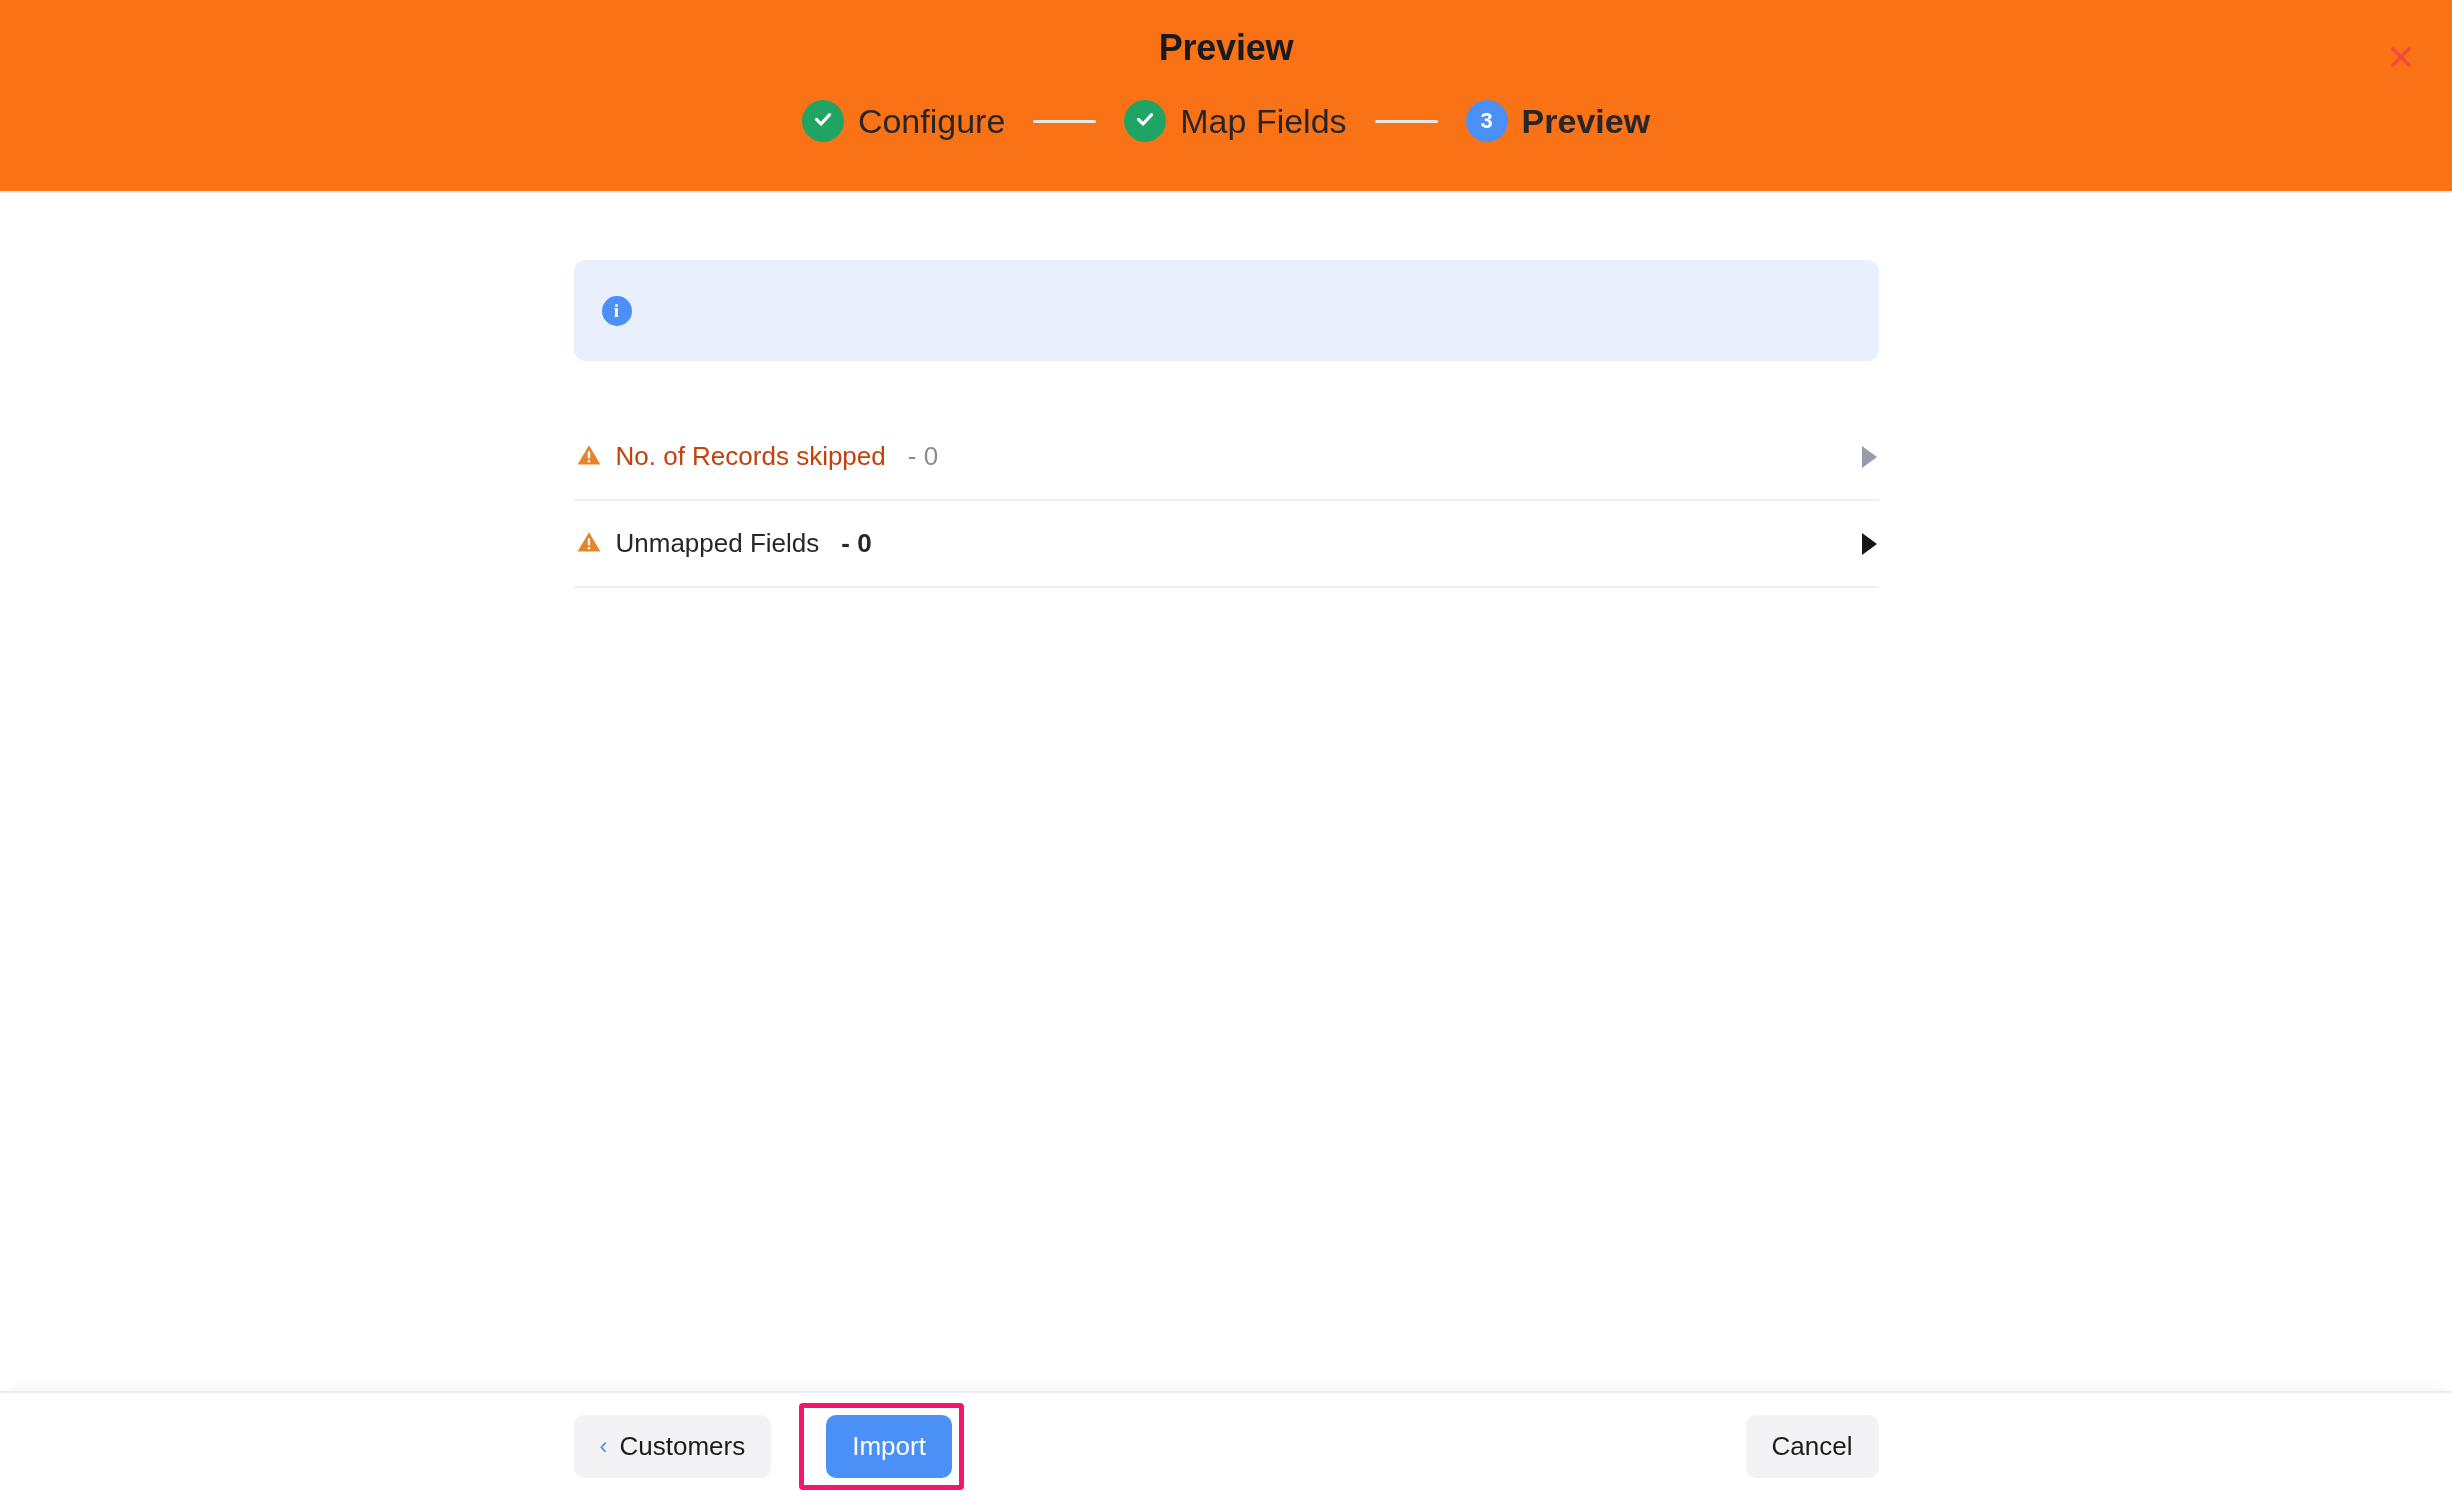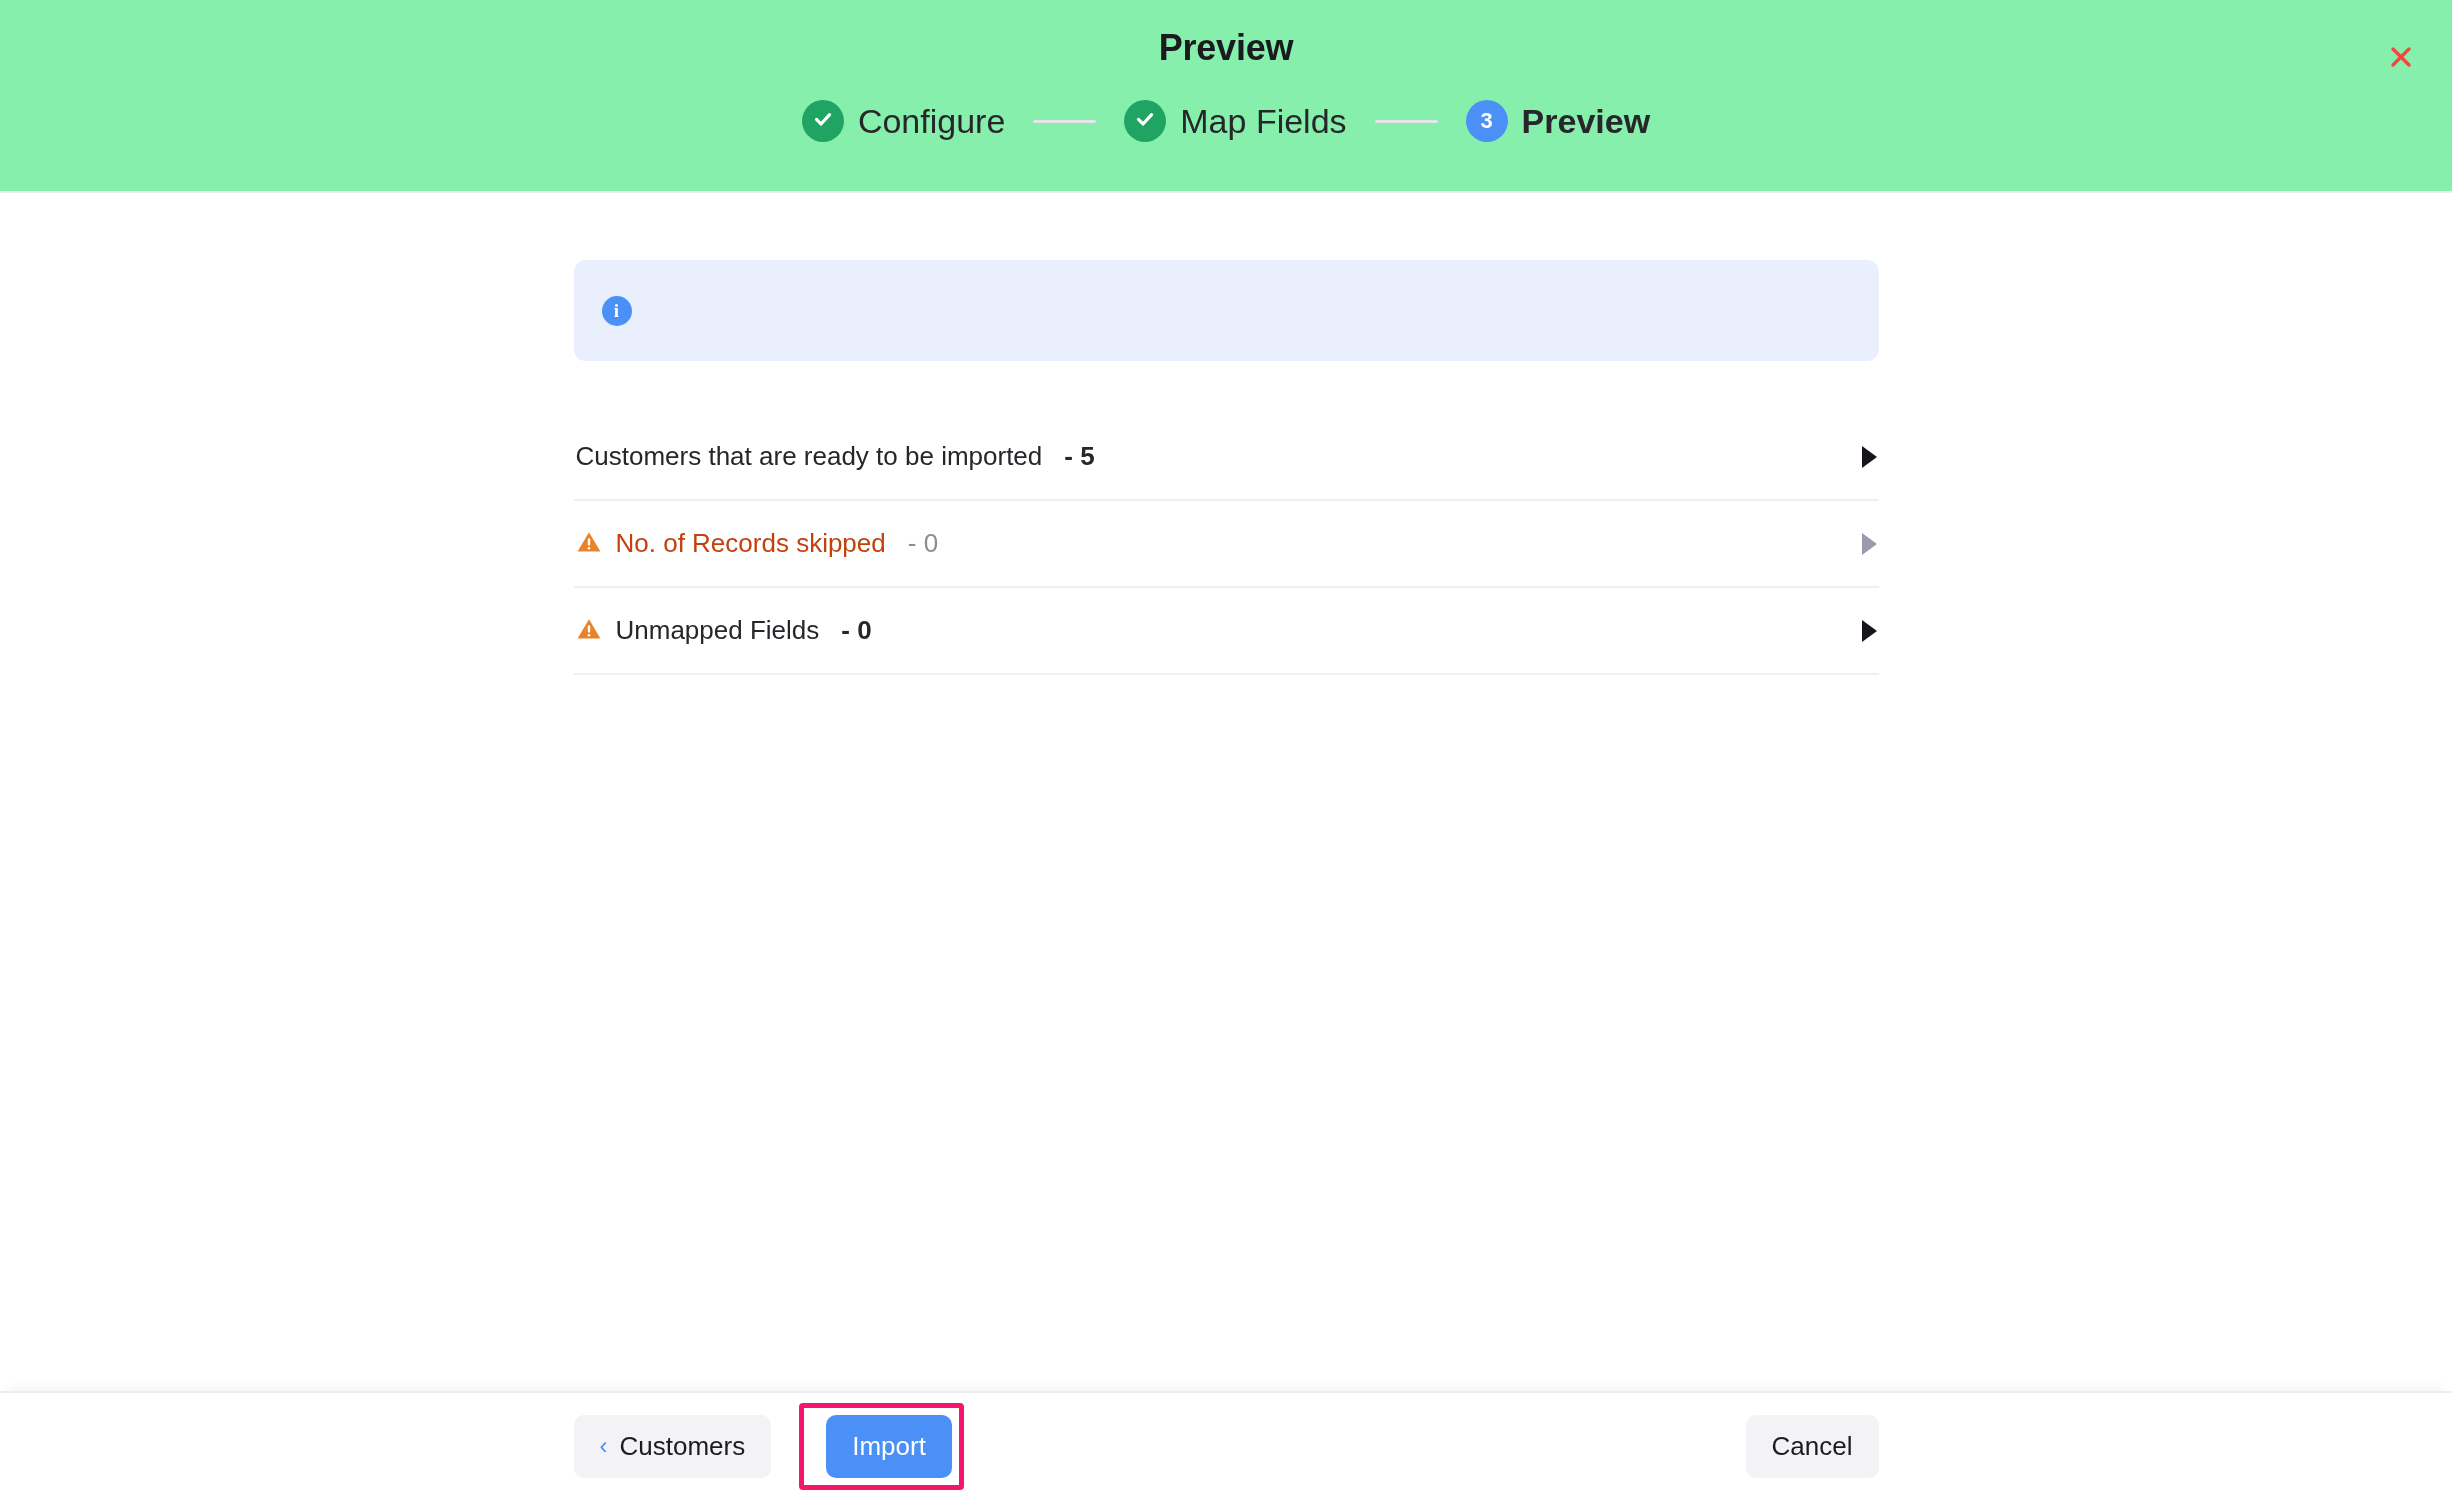--- a/index.html
+++ b/index.html
@@ -21,21 +21,21 @@
     flex-direction: column;
     overflow: hidden;
   }
 
   
   .modal-header {
     position: relative;
     height: 193px;
     flex: 0 0 193px;
     border-bottom: 2px solid #ededf0;
-    background: #86efac;
+    background: #f97316;
   }
 
   .modal-title {
     text-align: center;
     font-size: 36px;
     font-weight: 700;
     color: #1b1b1f;
     letter-spacing: -0.2px;
     padding-top: 30px;
     line-height: 1;
@@ -340,29 +340,20 @@
     <div class="content-wrap">
 
       <div class="info-banner">
         <span class="info-icon">
           <span>i</span>
         </span>
       </div>
 
       <div class="summary-list">
 
-        <div class="summary-row">
-          <div class="row-left">
-            <span class="row-label">Customers that are ready to be imported</span>
-            <span class="row-count">- 5</span>
-          </div>
-          <div class="row-arrow">
-            <span class="tri"></span>
-          </div>
-        </div>
 
         <div class="summary-row muted">
           <div class="row-left">
             <span class="warn-icon">
               <svg width="26" height="26" viewBox="0 0 26 26">
                 <path d="M13 3.2 L24.4 22.6 L1.6 22.6 Z" fill="#e8832a"></path>
                 <rect x="11.8" y="9.2" width="2.4" height="7.4" rx="1.2" fill="#ffffff"></rect>
                 <circle cx="13" cy="19.2" r="1.3" fill="#ffffff"></circle>
               </svg>
             </span>

